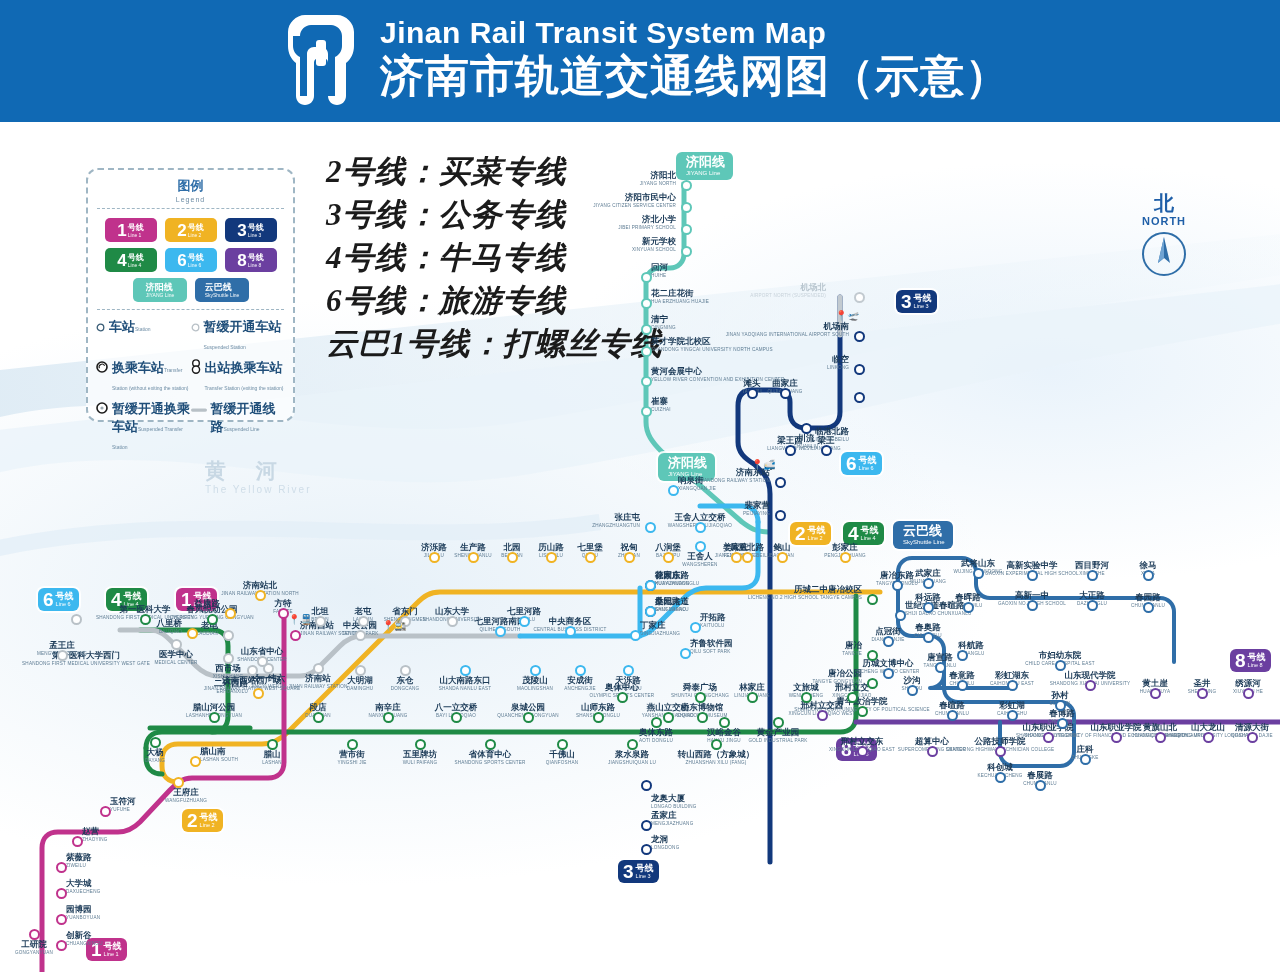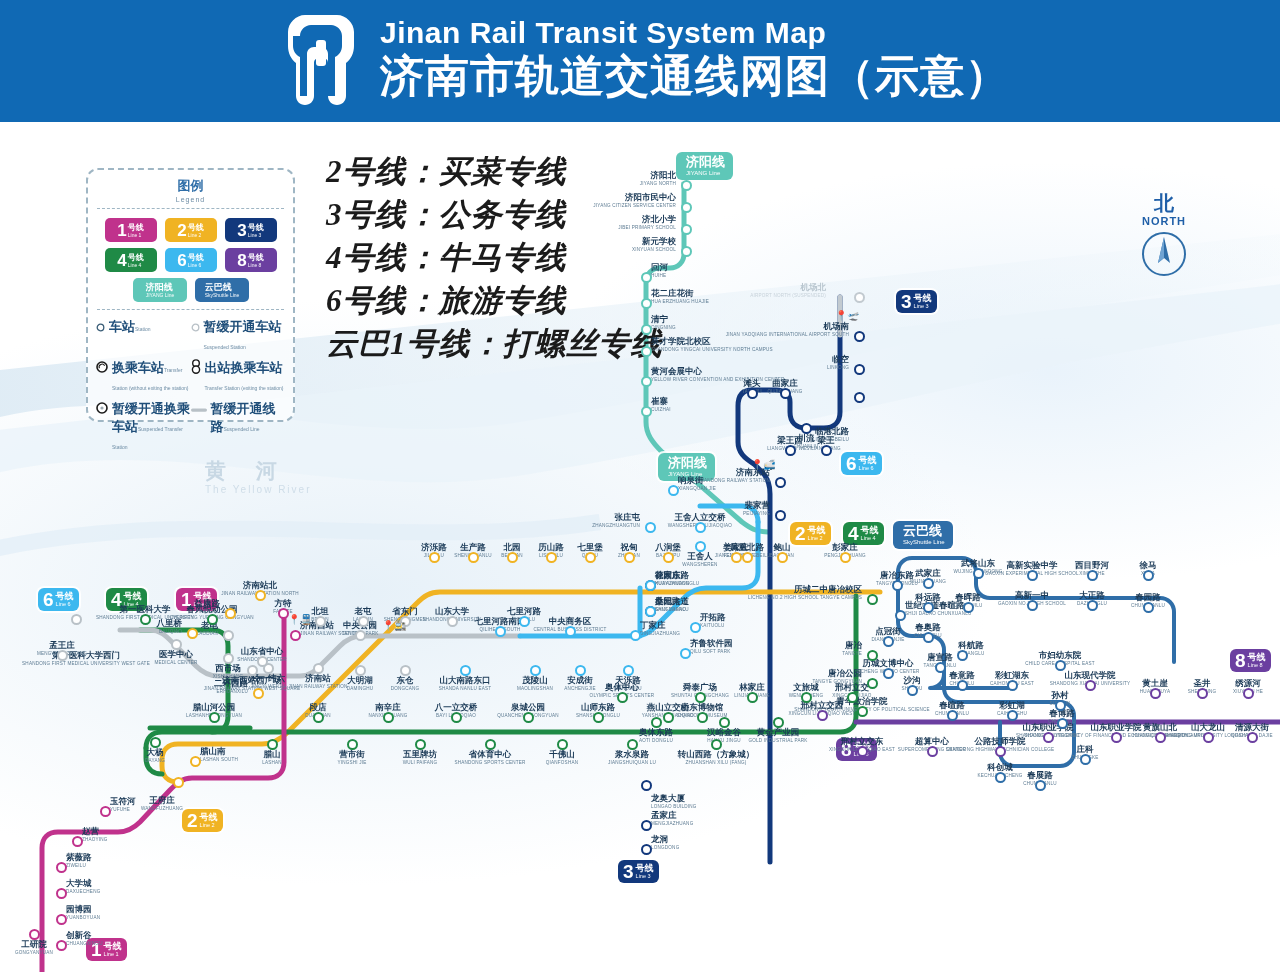--- a/index.html
+++ b/index.html
@@ -708,21 +708,21 @@
           <span class="en">JINAN RAILWAY STATION NORTH</span>
         </div>
         <div class="stn rt" style="left: 248px; top: 557px;">
           <span class="cn">二环西路</span>
           <span class="en">ERHUANXILU</span>
         </div>
         <div class="stn" style="left: 200px; top: 625px;">
           <span class="cn">腊山南</span>
           <span class="en">LASHAN SOUTH</span>
         </div>
-        <div class="stn ctr" style="left: 162px; top: 666px; margin-top: 8px;">
+        <div class="stn ctr" style="left: 186px; top: 666px;">
           <span class="cn">王府庄</span>
           <span class="en">WANGFUZHUANG</span>
         </div>
         <div class="stn ctr" style="left: 155px; top: 626px;">
           <span class="cn">大杨</span>
           <span class="en">DAYANG</span>
         </div>
         <div class="stn ctr" style="left: 214px; top: 581px;">
           <span class="cn">腊山河公园</span>
           <span class="en">LASHANHE GONGYUAN</span>

